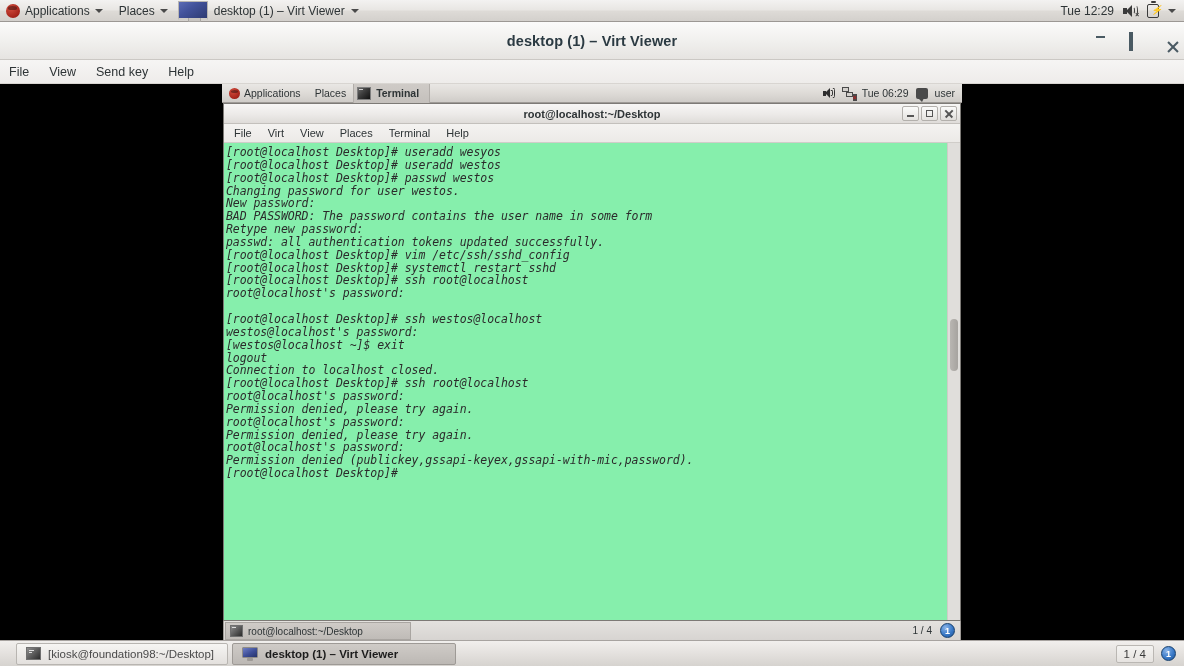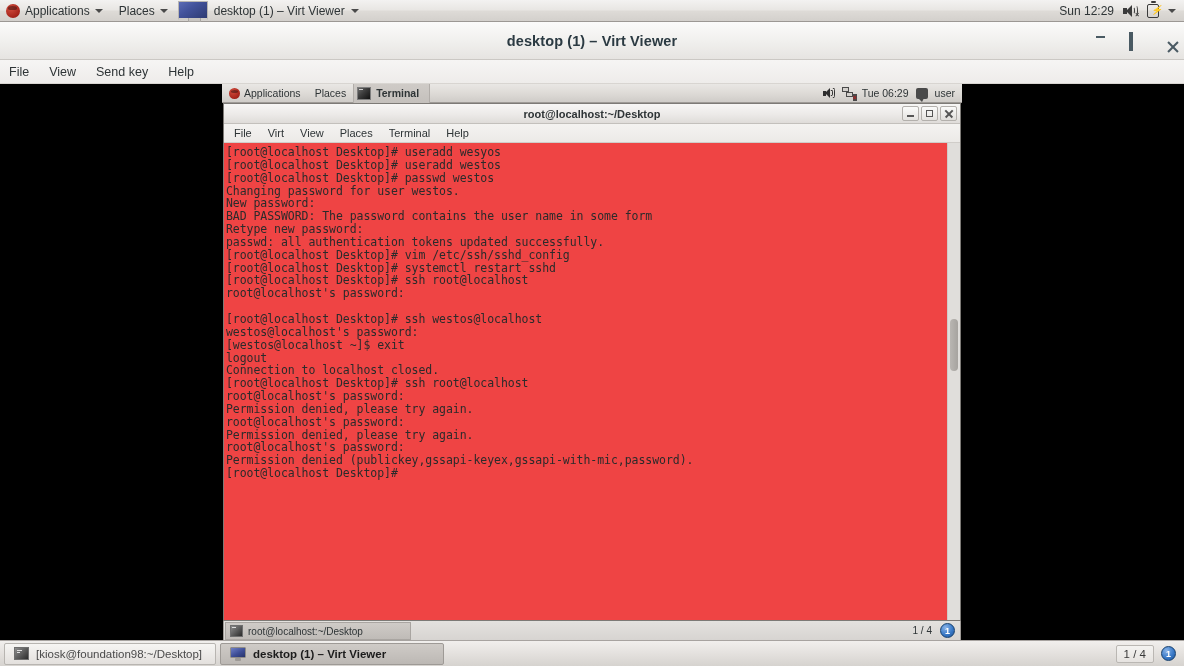--- a/index.html
+++ b/index.html
@@ -186,22 +186,23 @@
     height:19px; flex:0 0 auto;
     background: linear-gradient(to bottom,#f4f3f1 0%, #eceae7 100%);
     border-bottom:1px solid #d0cdc9;
     display:flex; align-items:center; font-size:11px; color:#2e3436;
   }
   .term-menubar .tm { padding:0 8px; line-height:19px; cursor:default; }
   .term-menubar .tm:first-child{ padding-left:10px; }
 
   .term-body {
     flex:1 1 auto; position:relative;
-    background:#ef4444;
+    background:#86efac;
     display:flex;
+    font-style:italic;
   }
   .term-text {
     flex:1 1 auto;
     padding: 3px 0 0 2px;
     font-family: "DejaVu Sans Mono", "Liberation Mono", monospace;
     font-size: 11.5px;
     line-height: 12.85px;
     color: #2b2b2b;
     white-space: pre;
     overflow: hidden;
@@ -258,21 +259,21 @@
     border:1px solid #b8b5b1; border-radius:2px;
     background: linear-gradient(to bottom,#f6f5f3,#e3e0dd);
     color:#4a4a4a; cursor:default; overflow:hidden; white-space:nowrap;
   }
   .tb-item.active {
     background: linear-gradient(to bottom,#cfcbc7,#bcb8b4);
     border-color:#9e9a96; color:#1c1c1c; font-weight:600;
   }
   .tb-item.first { flex: 0 0 226px; font-weight:600; color:#1c1c1c;
     background: linear-gradient(to bottom,#f6f5f3,#e8e5e2); }
-  .tb-item.w2 { flex:0 0 212px; }
+  .tb-item.w2 { flex:0 0 212px;margin-left:12px; }
   .tb-item.w3 { flex:0 0 224px; }
   .tb-item.w4 { flex:0 0 224px; }
   .tb-spacer { flex:1 1 auto; }
   .tb-right { display:flex;align-items:center;gap:7px; padding-right:4px; }
   .tb-pagenum {
     font-size:11.5px;color:#3a3a3a;
     border:1px solid #bab7b3;border-radius:2px;
     padding:2px 7px;background:linear-gradient(to bottom,#f4f3f1,#e6e3e0);
   }
 
@@ -305,21 +306,21 @@
       <span>Places</span>
       <span class="caret-dn"></span>
     </div>
     <div class="host-win-tab">
       <span class="win-thumb"></span>
       <span>desktop (1) – Virt Viewer</span>
       <span class="caret-dn"></span>
     </div>
     <div class="spacer"></div>
     <div class="host-right">
-      <span>Sun 12:29</span>
+      <span>Tue 12:29</span>
       <span class="spk">
         <i class="body"></i>
           <i class="cone"></i>
           <i class="w1"></i>
           <i class="w2"></i>
           <i class="x">×</i>
       </span>
       <span class="batt">
           <i class="bolt">⚡</i>
         </span>

